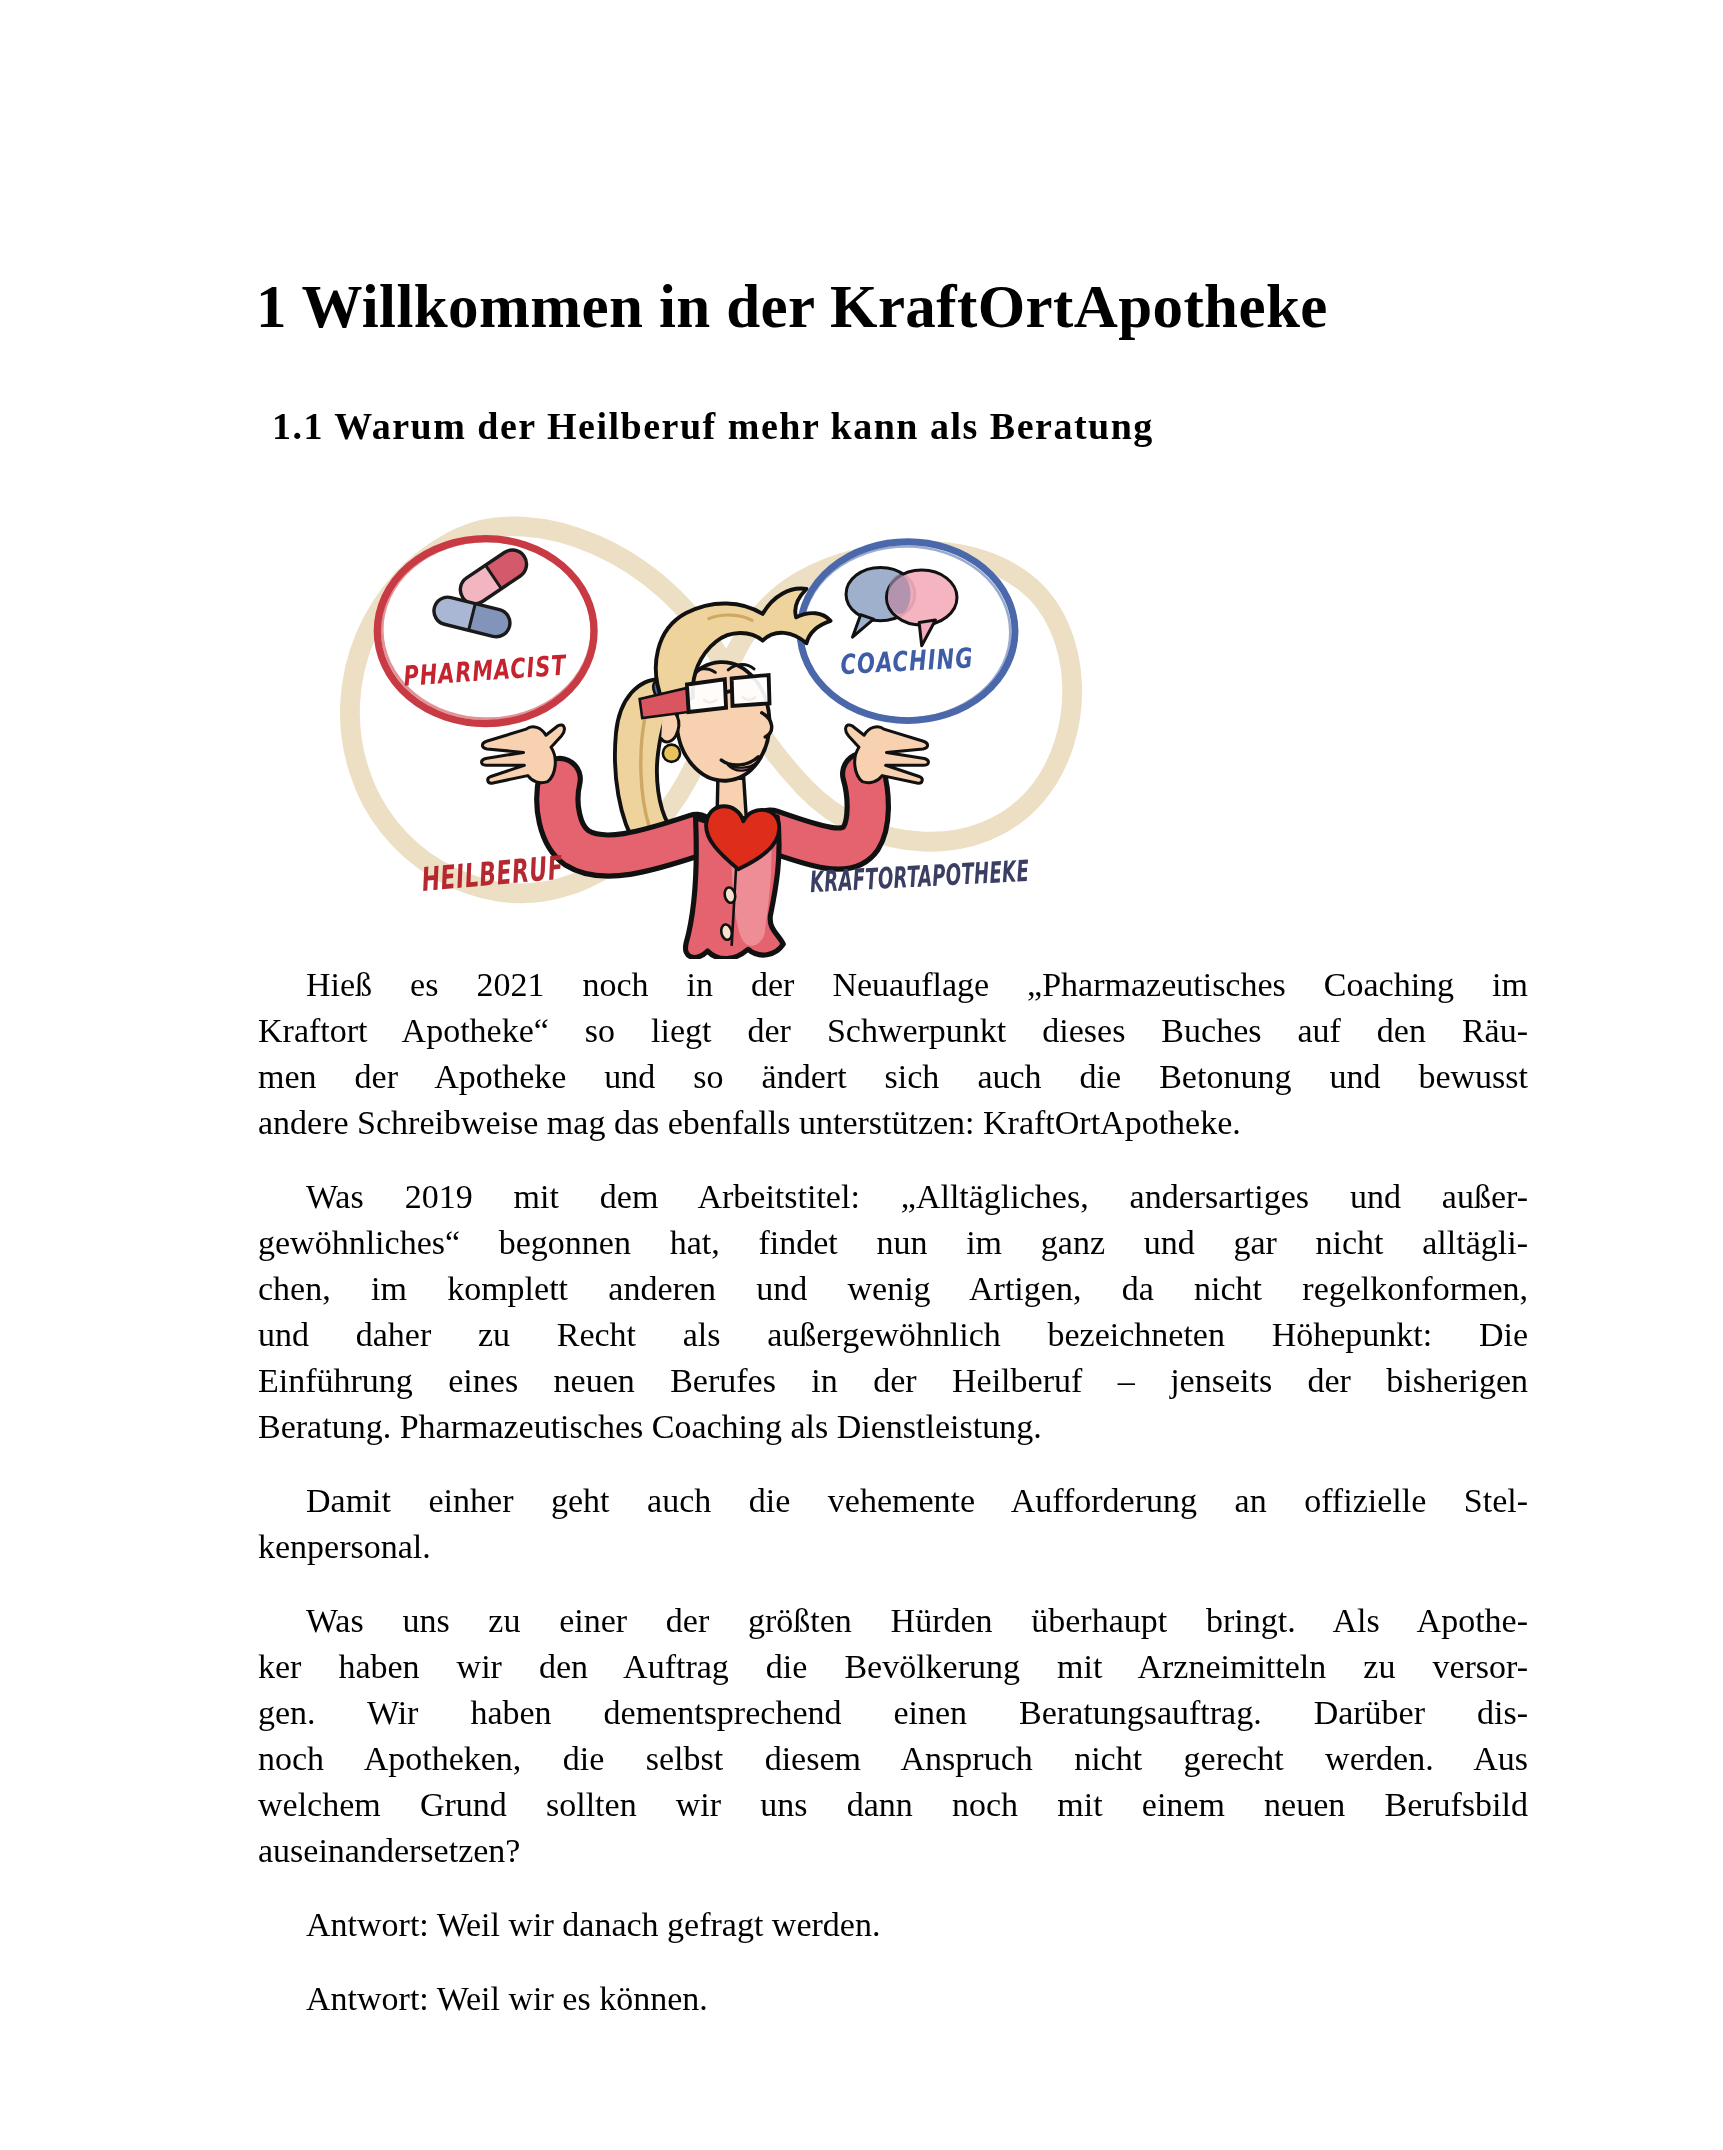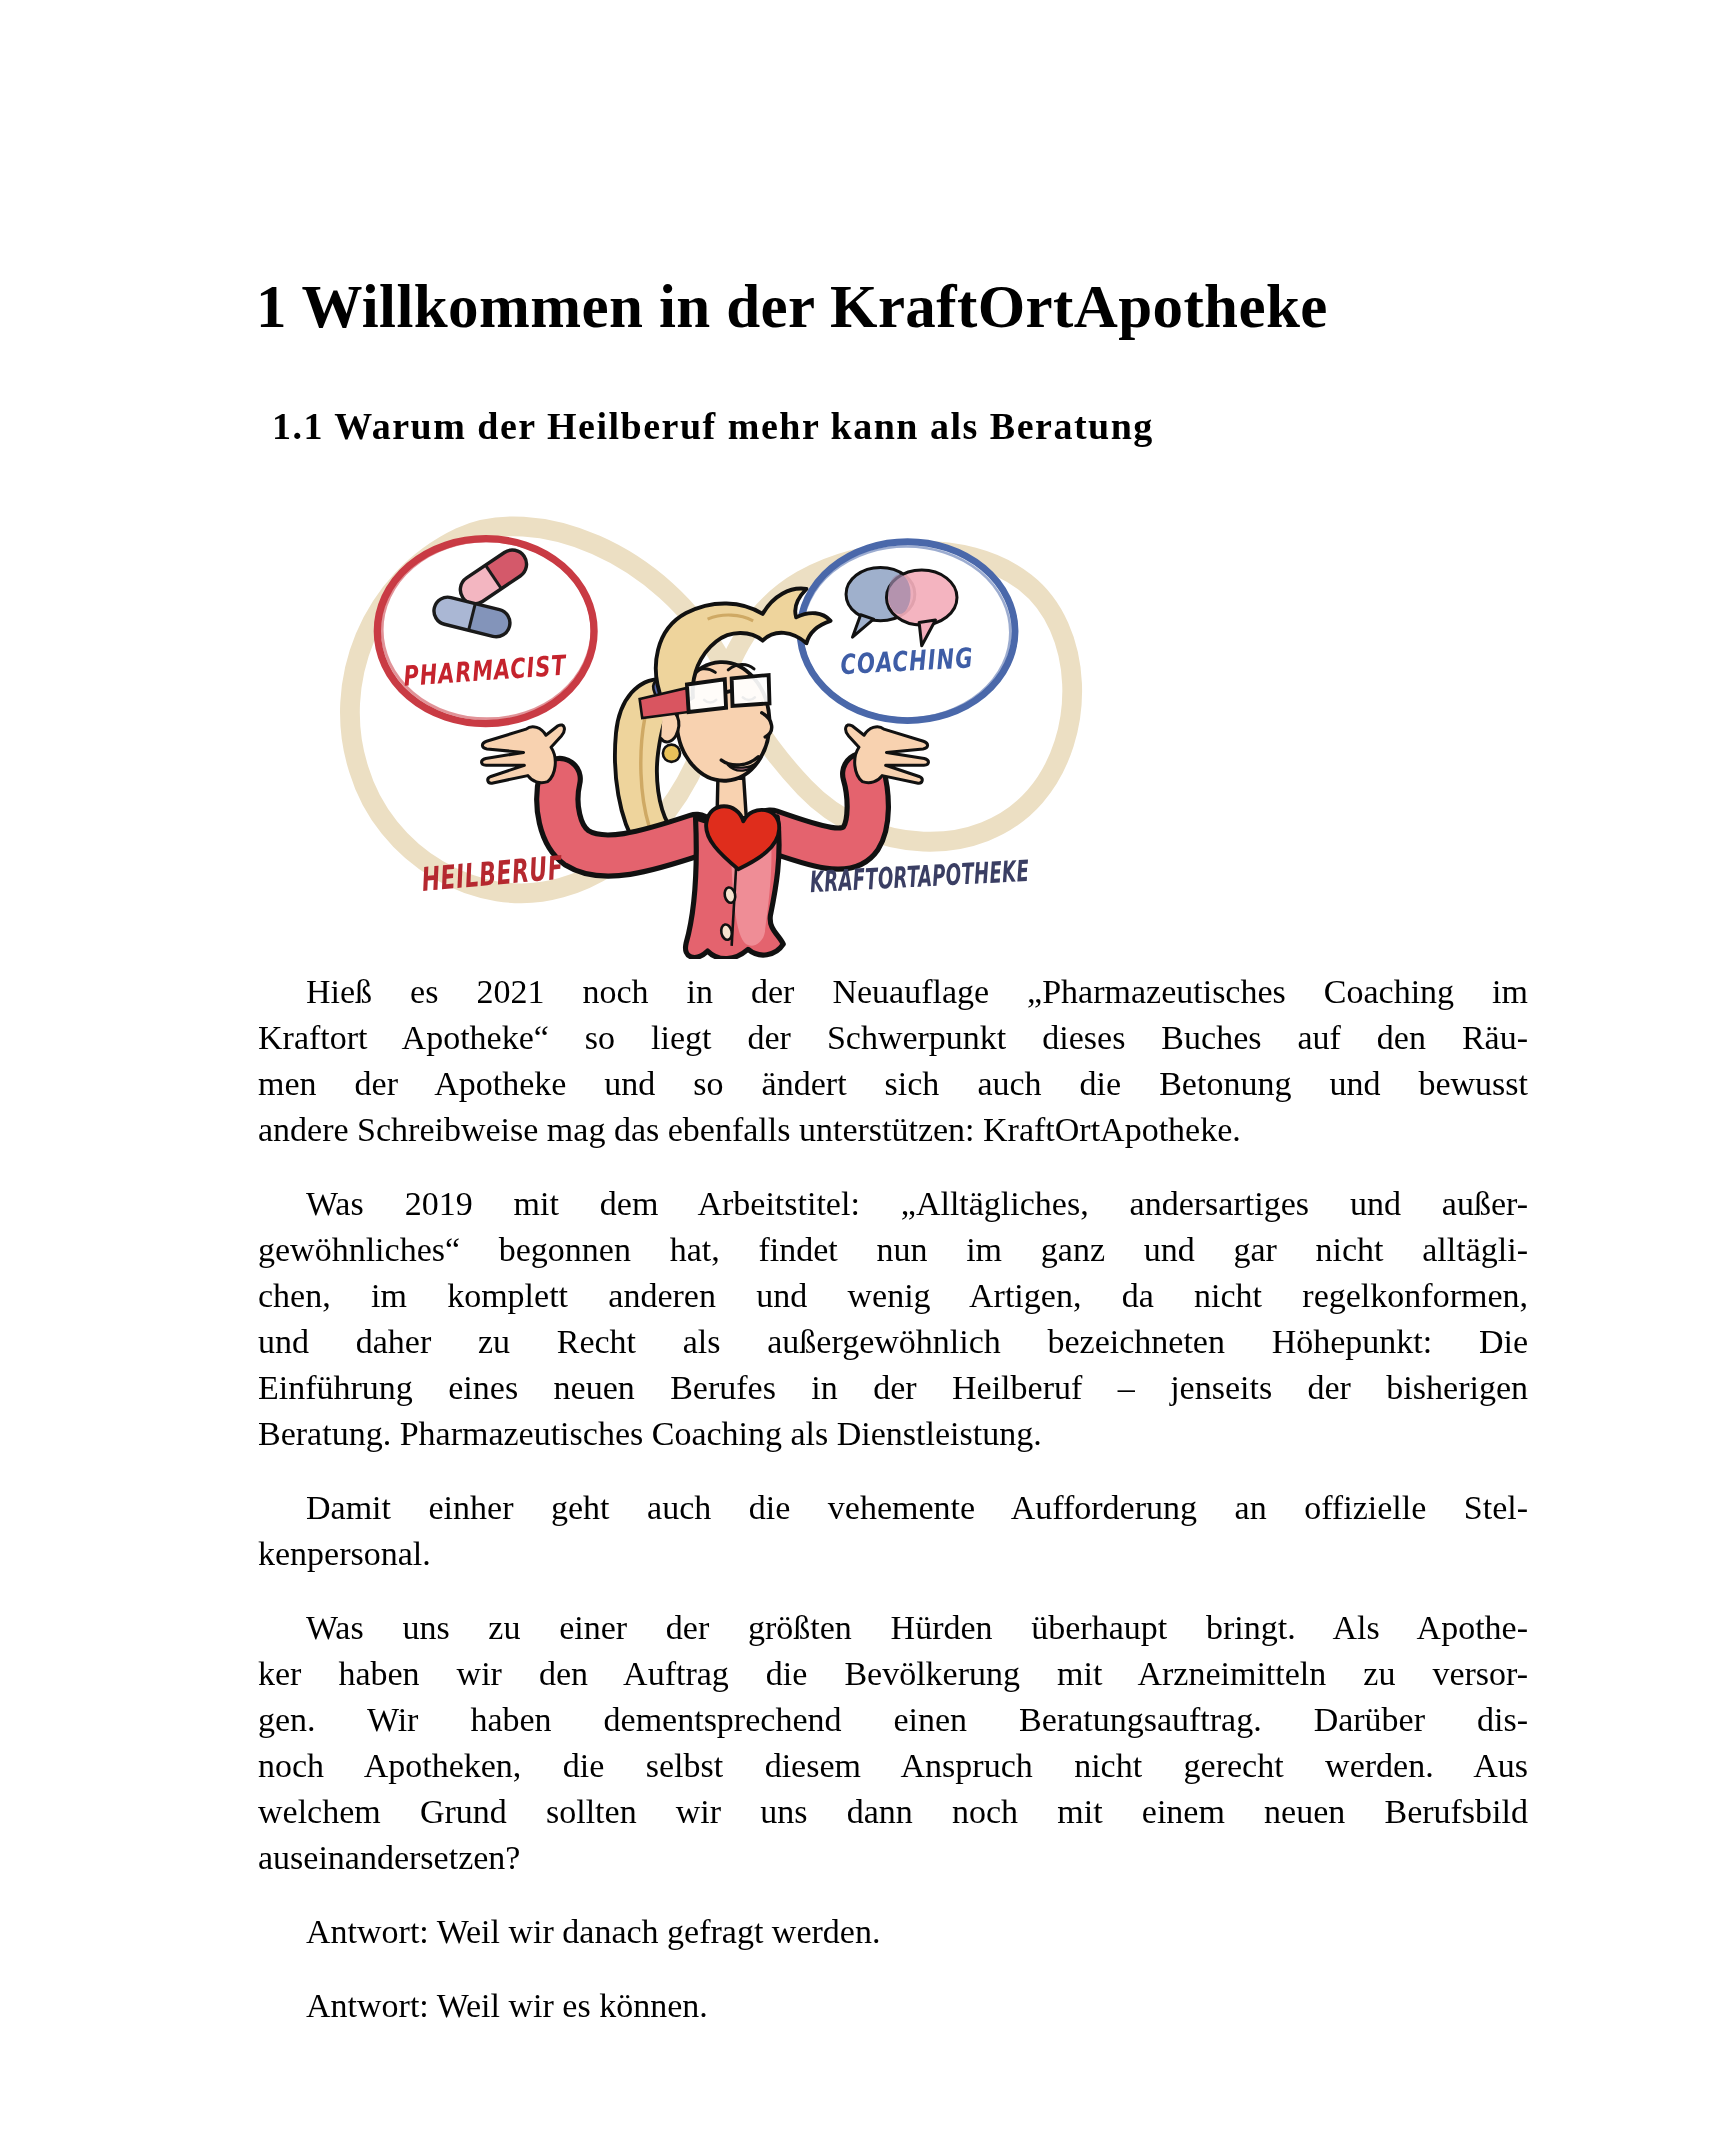--- a/index.html
+++ b/index.html
@@ -27,21 +27,21 @@
   }
   figure.illustration {
     position: absolute; left: 318px; top: 477px;
     width: 774px; height: 482px; margin: 0;
   }
   .bodytext {
     position: absolute; left: 258px; top: 957px;
     width: 1270px;
     font-size: 34px; line-height: 46px;
   }
-  .para { margin: 12px 0 28px 0; }
+  .para { margin: 5px 0 28px 0; }
   .ln  { display: block; }
   .jl  { text-align: justify; text-align-last: justify; }
   .end { text-align: left; text-align-last: left; }
   .ind { text-indent: 48px; }
 </style>
 </head>
 <body>
 
 <div class="page">
 

